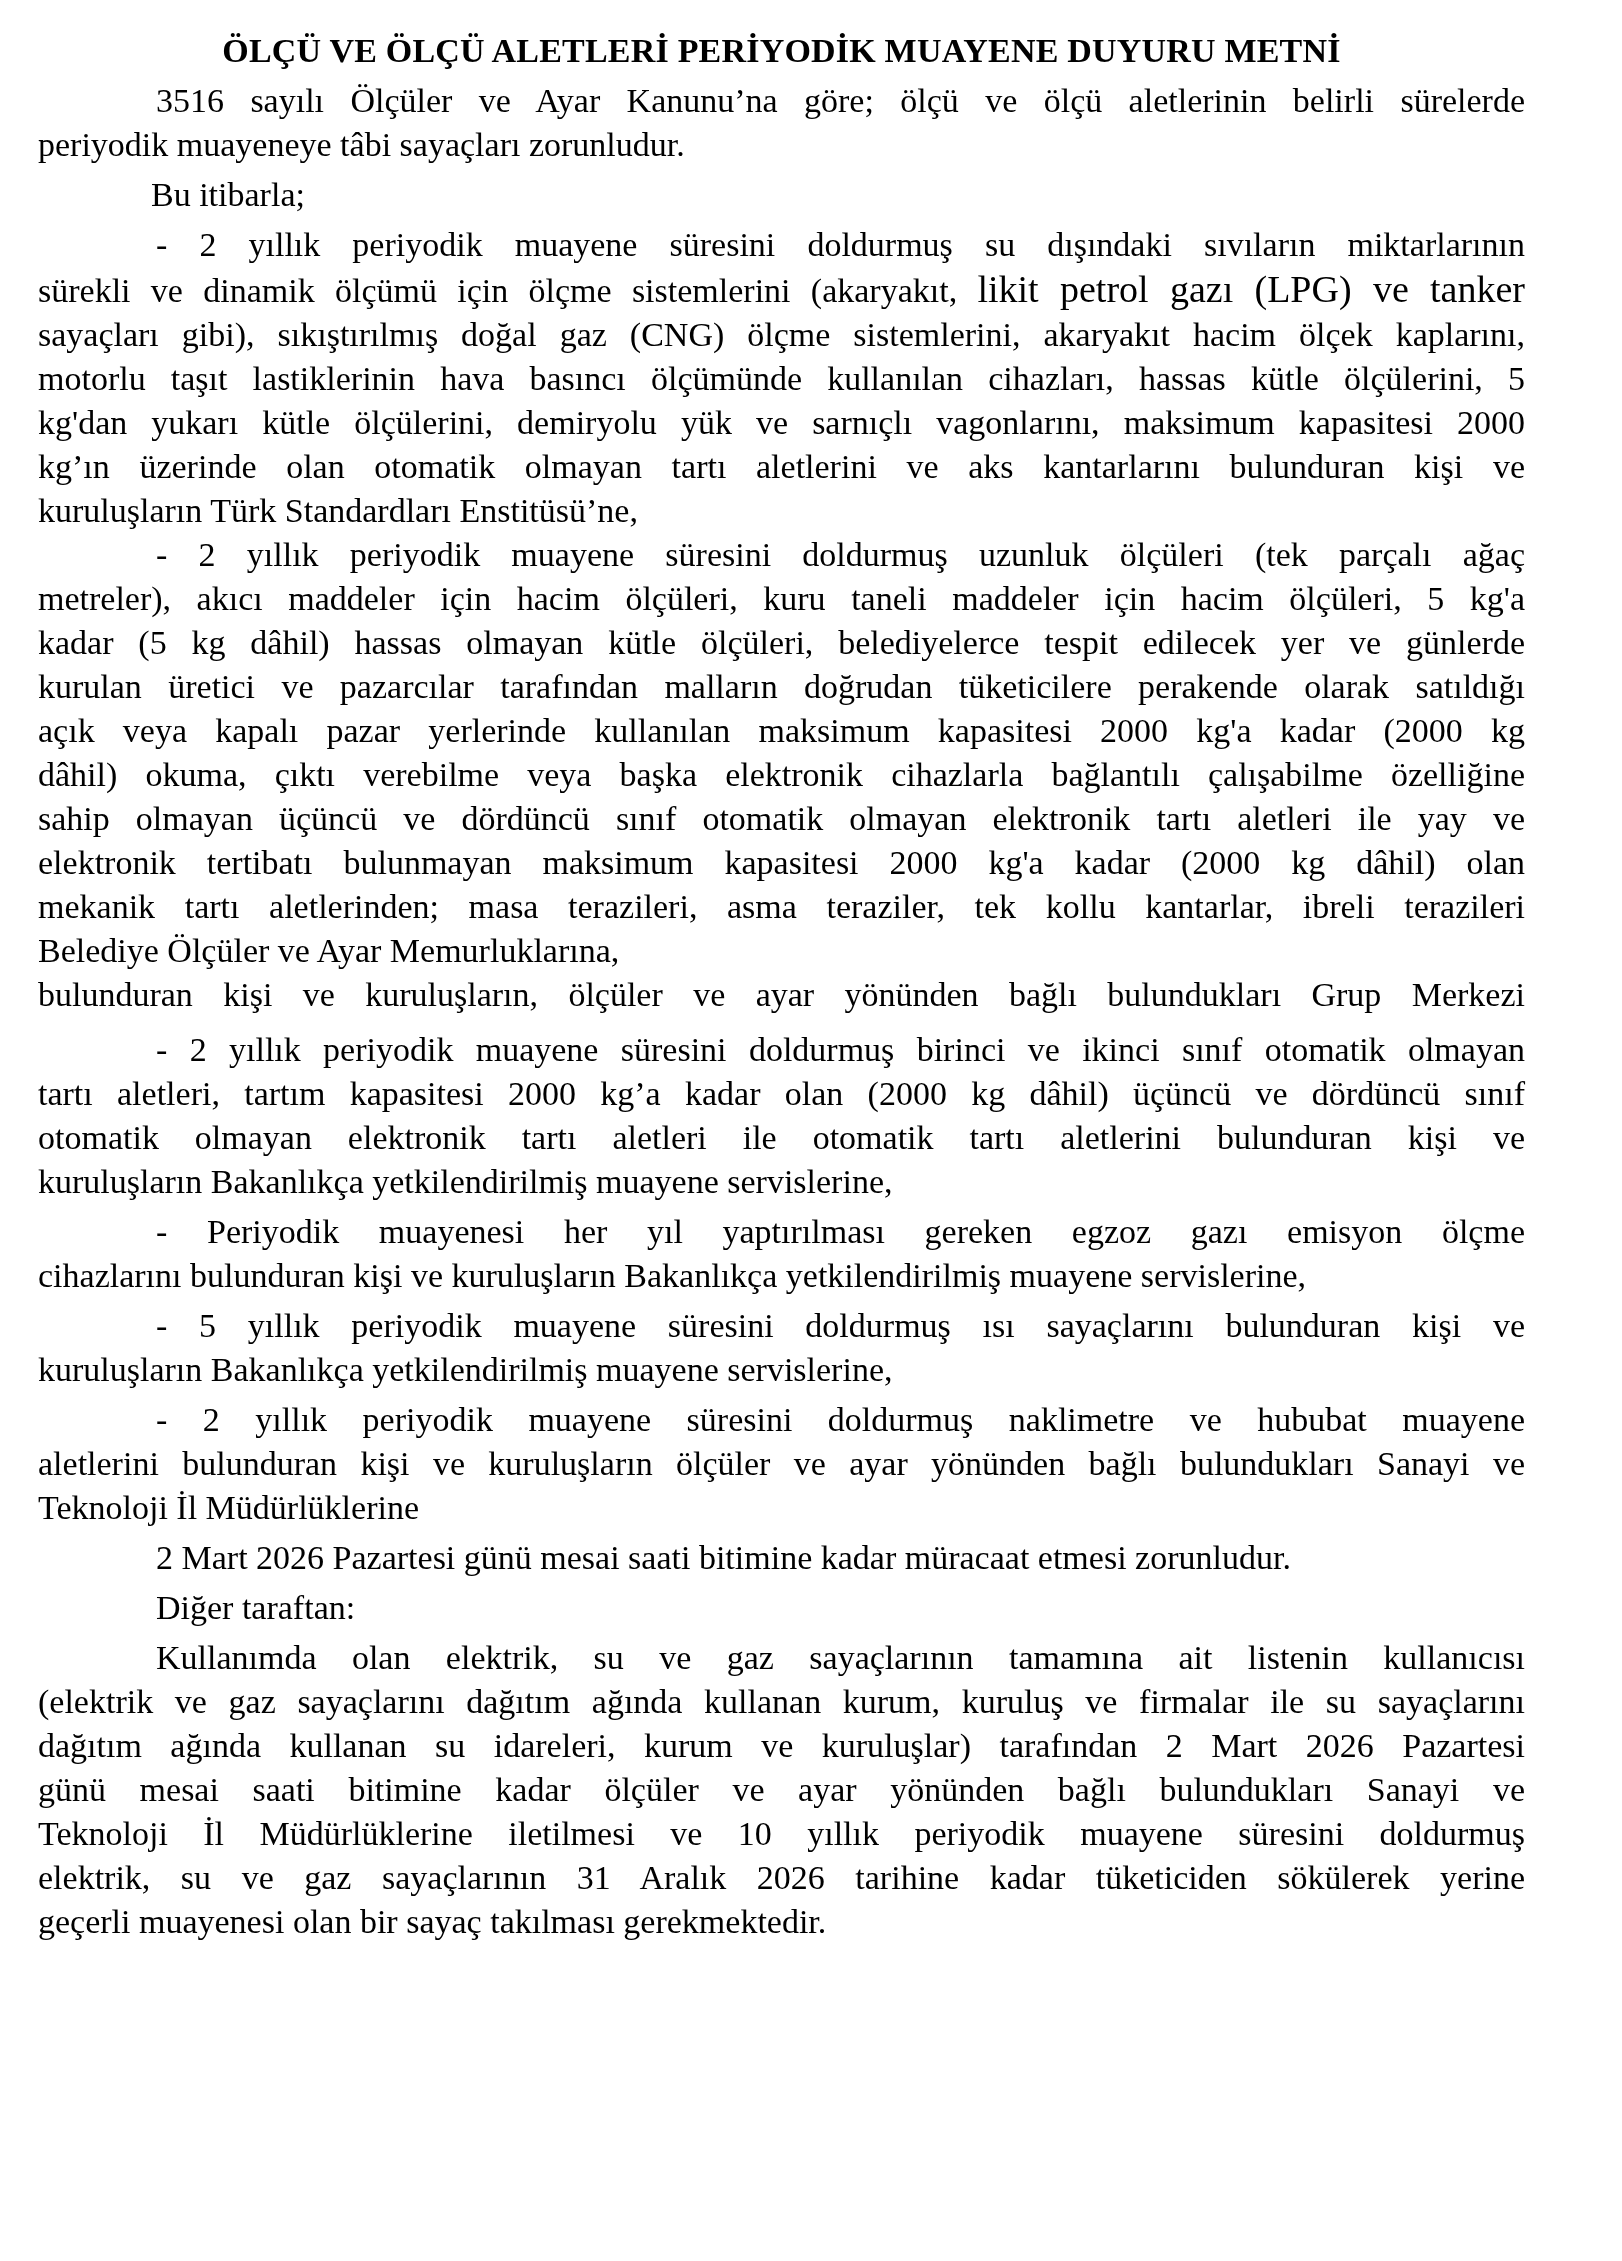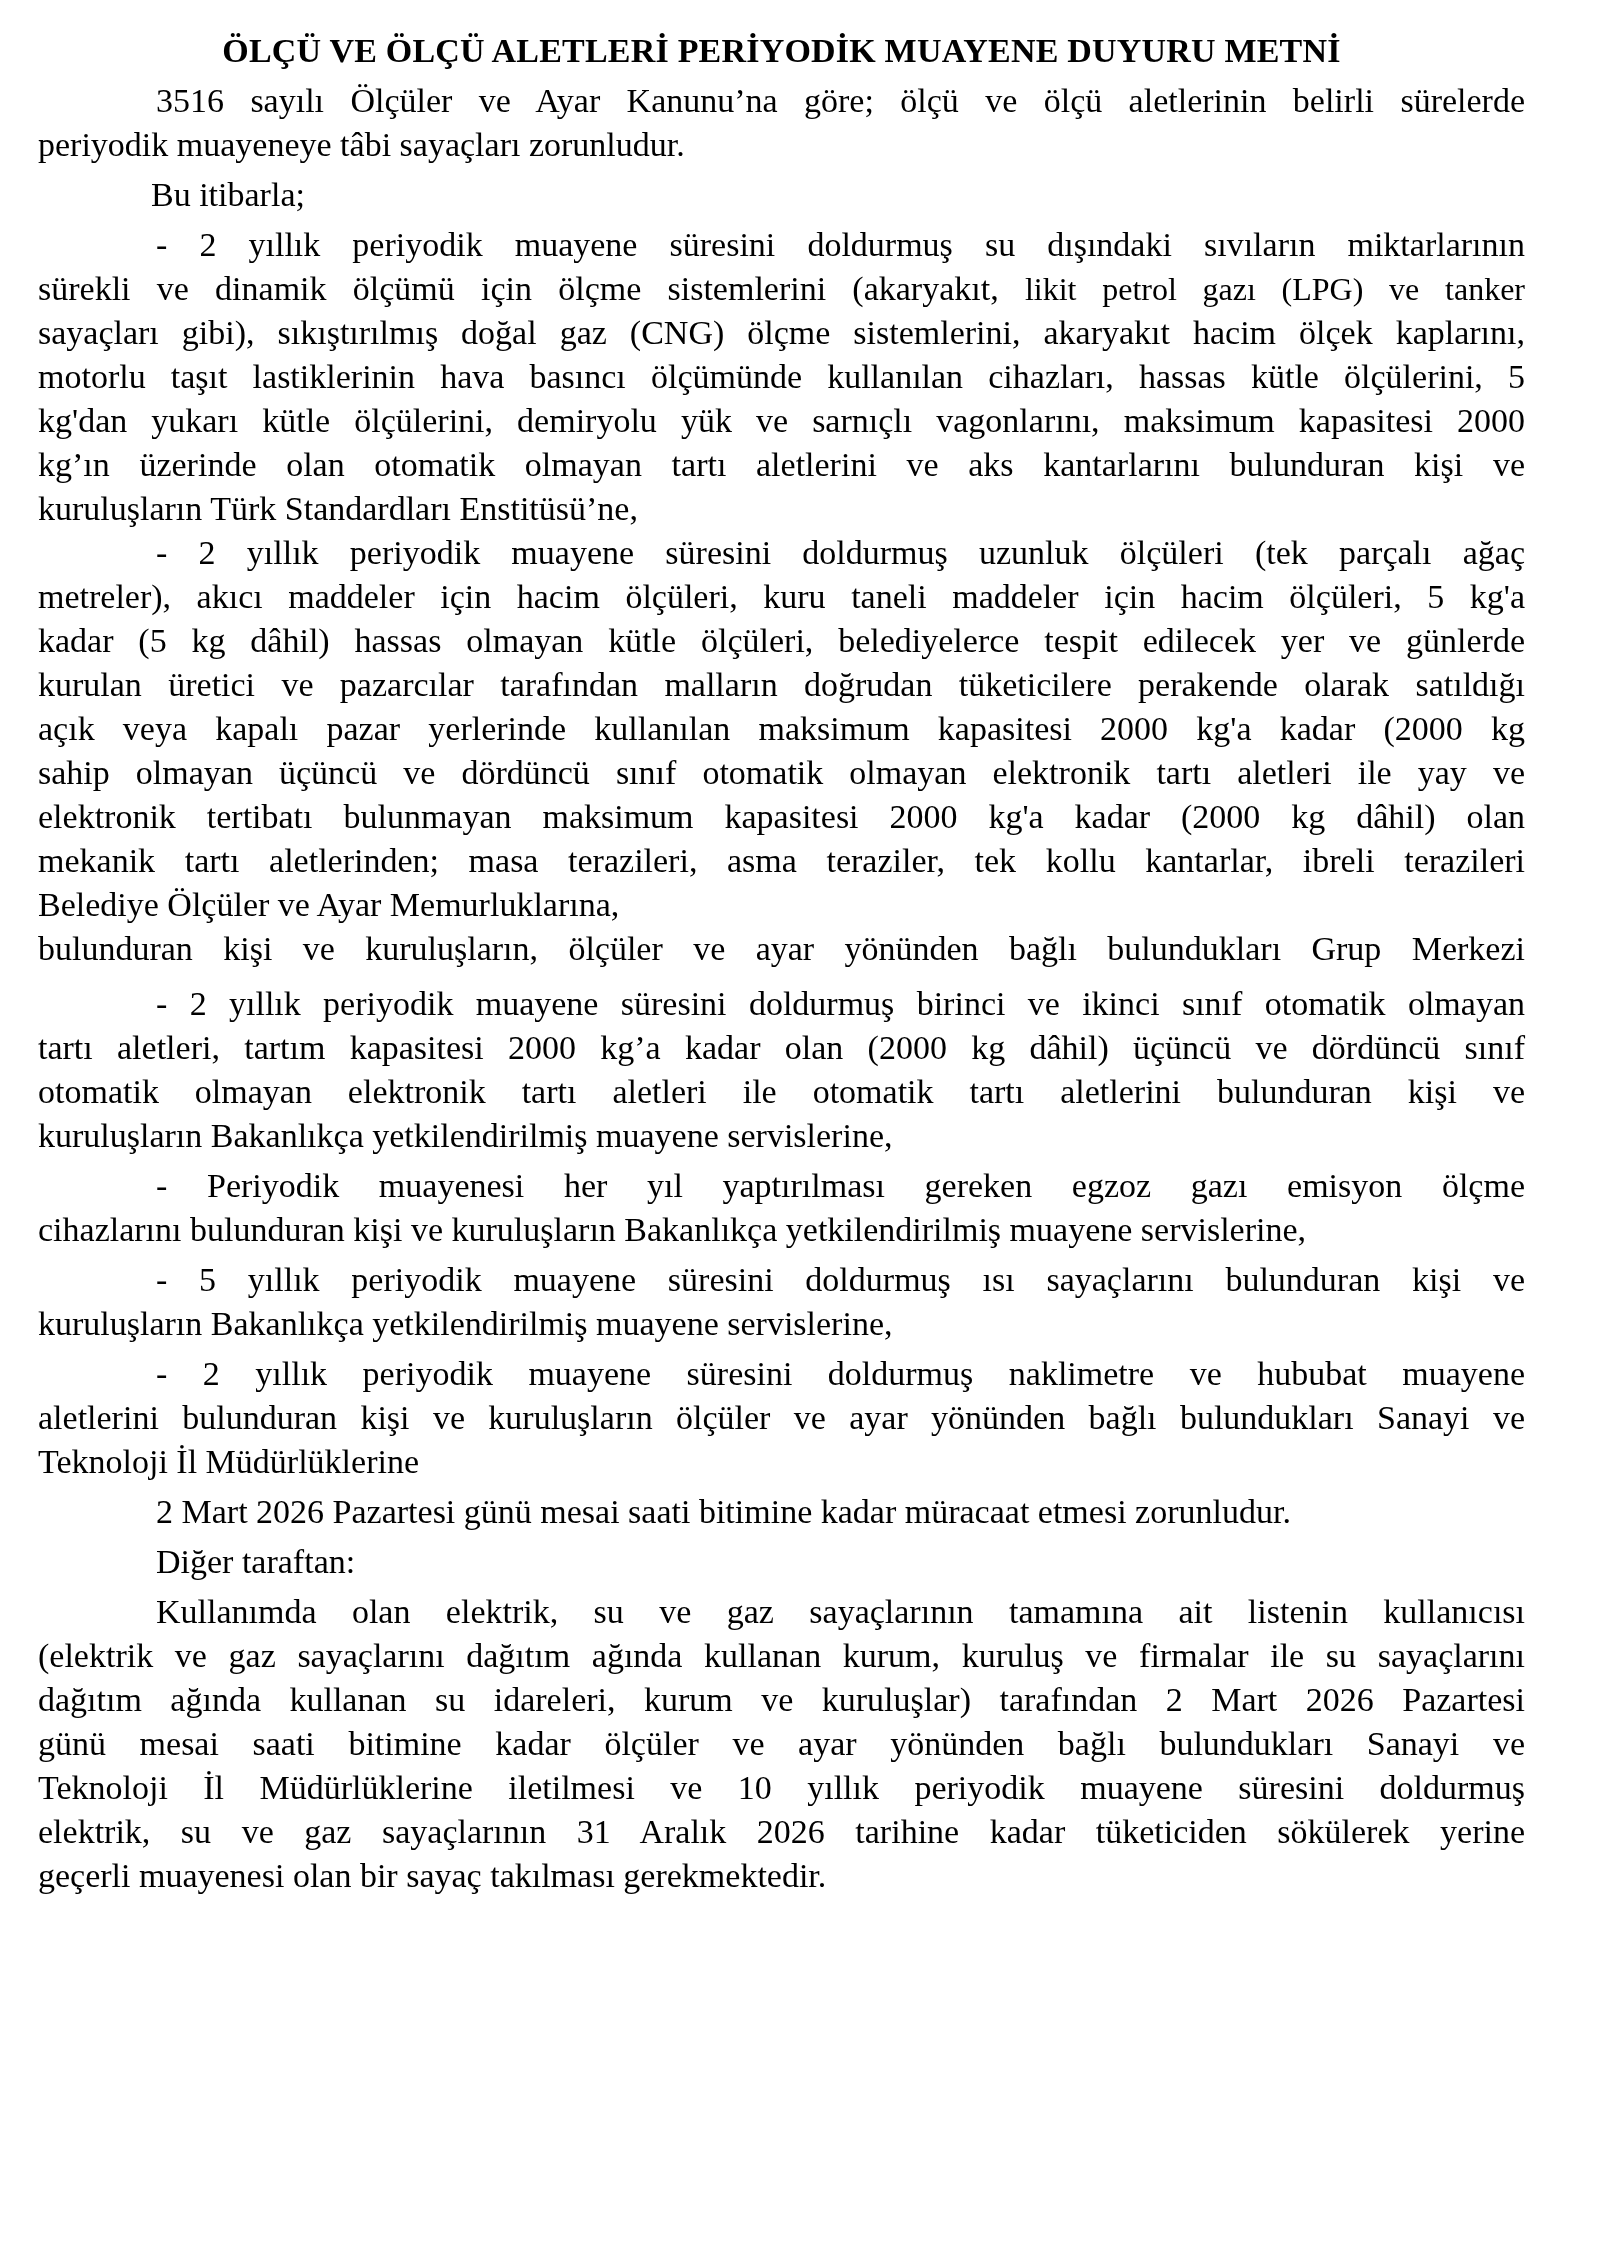--- a/index.html
+++ b/index.html
@@ -39,21 +39,21 @@
   .line {
     display: block;
     white-space: nowrap;
     text-align: justify;
     text-align-last: justify;
     width: 100%;
   }
   .line.indent { padding-left: 118px; width: calc(100% - 118px); }
   .line.indent-sm { padding-left: 113px; width: calc(100% - 113px); }
   .line.last { text-align-last: left; }
-  .small { font-size: 32px; }
+  .small { font-size: 38px; }
 </style>
 </head>
 <body>
 
 <div class="page">
 
   <h1 class="title">ÖLÇÜ VE ÖLÇÜ ALETLERİ PERİYODİK MUAYENE DUYURU METNİ</h1>
 
   <div class="para">
     <span class="line indent">3516 sayılı Ölçüler ve Ayar Kanunu’na göre; ölçü ve ölçü aletlerinin belirli sürelerde</span>
@@ -73,20 +73,21 @@
     <span class="line">kg’ın üzerinde olan otomatik olmayan tartı aletlerini ve aks kantarlarını bulunduran kişi ve</span>
     <span class="line last">kuruluşların Türk Standardları Enstitüsü’ne,</span>
   </div>
 
   <div class="para">
     <span class="line indent">- 2 yıllık periyodik muayene süresini doldurmuş uzunluk ölçüleri (tek parçalı ağaç</span>
     <span class="line">metreler), akıcı maddeler için hacim ölçüleri, kuru taneli maddeler için hacim ölçüleri, 5 kg'a</span>
     <span class="line">kadar (5 kg dâhil) hassas olmayan kütle ölçüleri, belediyelerce tespit edilecek yer ve günlerde</span>
     <span class="line">kurulan üretici ve pazarcılar tarafından malların doğrudan tüketicilere perakende olarak satıldığı</span>
     <span class="line">açık veya kapalı pazar yerlerinde kullanılan maksimum kapasitesi 2000 kg'a kadar (2000 kg</span>
+    <span class="line">dâhil) okuma, çıktı verebilme veya başka elektronik cihazlarla bağlantılı çalışabilme özelliğine</span>
     <span class="line">sahip olmayan üçüncü ve dördüncü sınıf otomatik olmayan elektronik tartı aletleri ile yay ve</span>
     <span class="line">elektronik tertibatı bulunmayan maksimum kapasitesi 2000 kg'a kadar (2000 kg dâhil) olan</span>
     <span class="line">mekanik tartı aletlerinden; masa terazileri, asma teraziler, tek kollu kantarlar, ibreli terazileri</span>
     <span class="line last">Belediye Ölçüler ve Ayar Memurluklarına,</span>
     <span class="line">bulunduran kişi ve kuruluşların, ölçüler ve ayar yönünden bağlı bulundukları Grup Merkezi</span>
   </div>
 
   <div class="para gap-lg">
     <span class="line indent">-  2 yıllık periyodik muayene süresini doldurmuş birinci ve ikinci sınıf otomatik olmayan</span>
     <span class="line">tartı aletleri, tartım kapasitesi 2000 kg’a kadar olan (2000 kg dâhil) üçüncü ve dördüncü sınıf</span>

